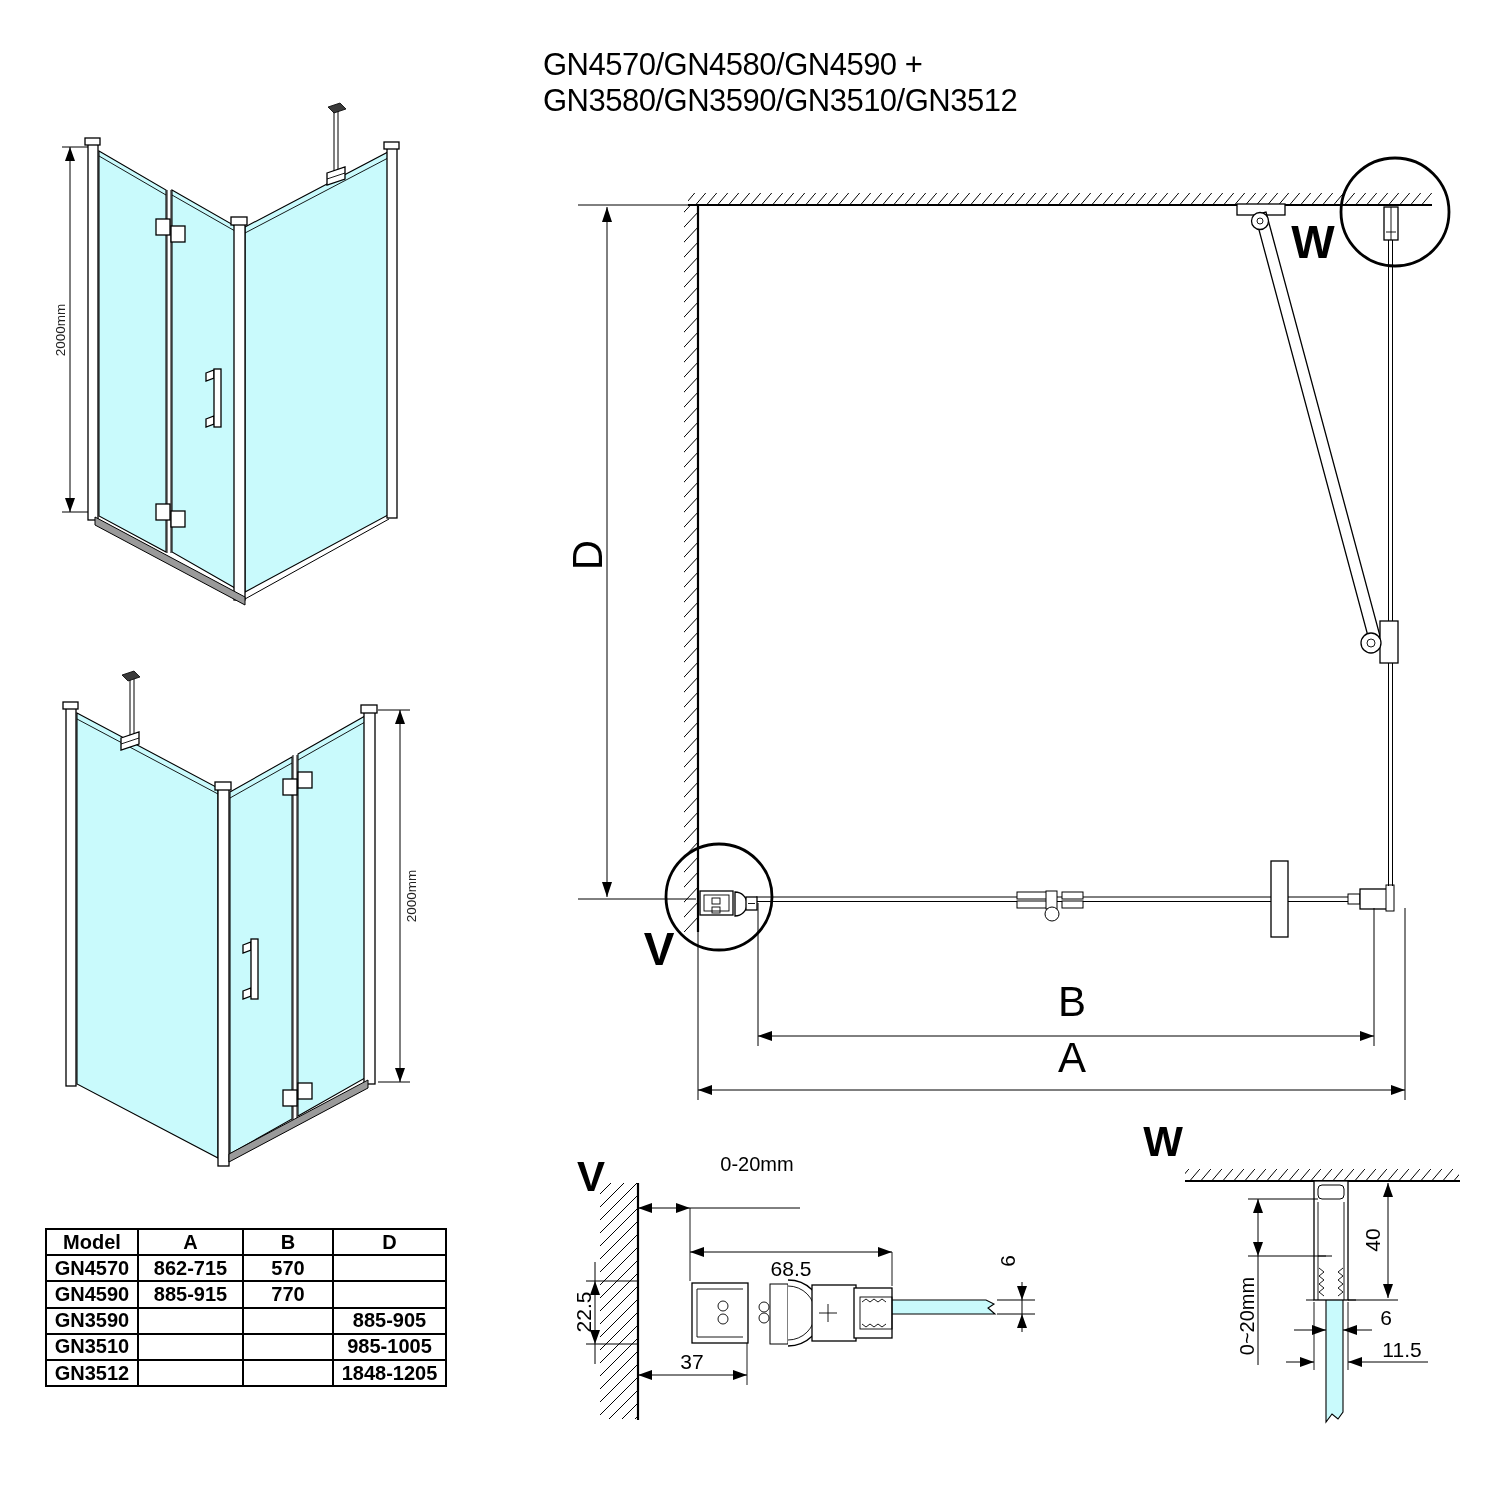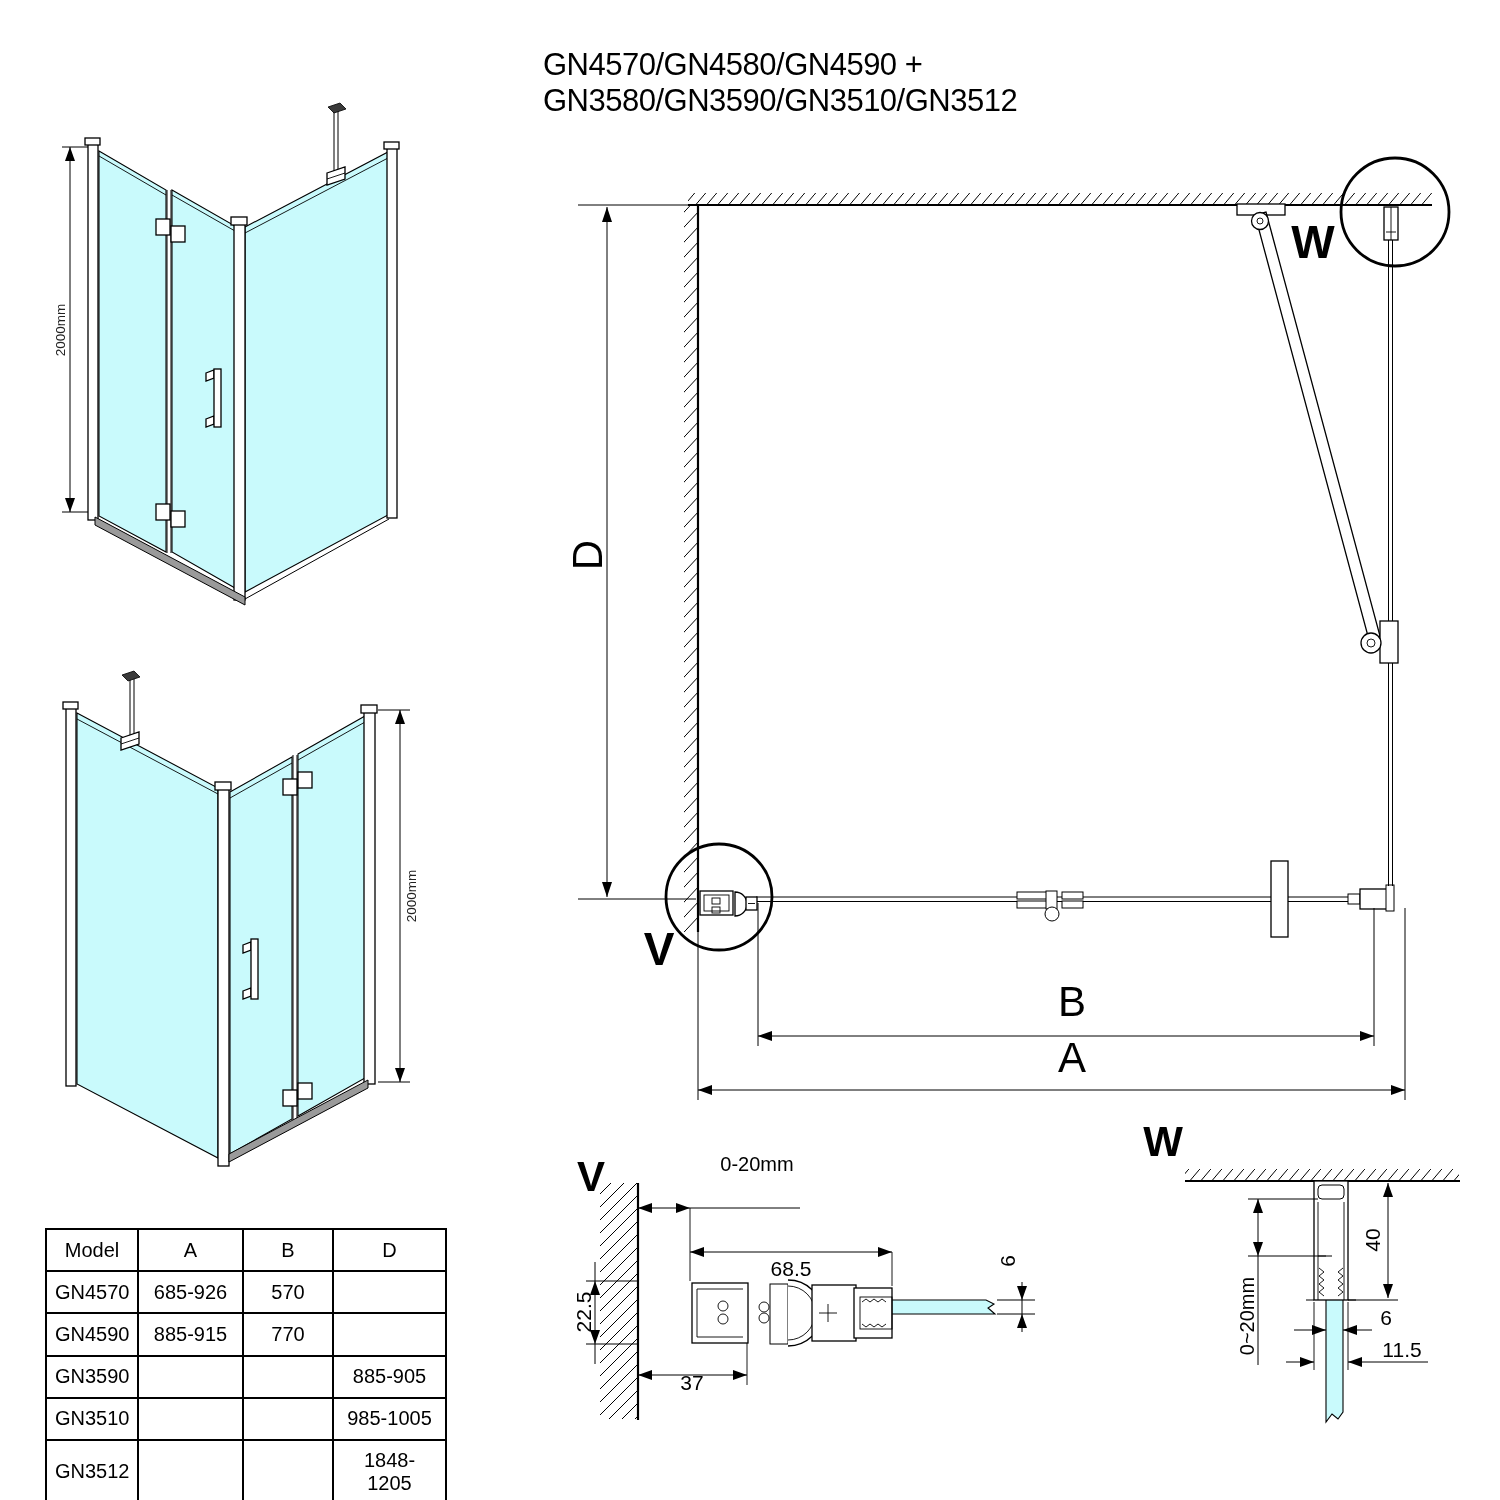--- a/index.html
+++ b/index.html
@@ -23,21 +23,21 @@
   .whthin{fill:#fff;stroke:#000;stroke-width:1;}
   .gl{fill:#c9fafc;stroke:#000;stroke-width:1.1;}
   .rail{fill:#9a9a9a;stroke:#000;stroke-width:1;}
   .dk{fill:#3a3a3a;stroke:#000;stroke-width:0.8;}
   .arr{fill:#000;stroke:none;}
   .circ{fill:none;stroke:#000;stroke-width:2.8;}
   
   #modelTable{position:absolute;left:45px;top:1228px;border-collapse:collapse;
               table-layout:fixed;width:400px;font-size:20px;}
   #modelTable td,#modelTable th{border:2px solid #000;height:24.2px;text-align:center;
-              padding:8px;font-weight:normal;overflow:hidden;}
+              padding:0;font-weight:bold;overflow:hidden;}
 </style>
 </head>
 <body>
 
 <div id="stage">
 
 <svg width="1500" height="1500" viewBox="0 0 1500 1500">
   <defs>
     <pattern id="hatchA" width="11" height="13" patternUnits="userSpaceOnUse">
       <line x1="0" y1="13" x2="11" y2="0" stroke="#000" stroke-width="1"></line>
@@ -335,21 +335,21 @@
 <div class="lbl rot big" style="left:588px;top:555px;">D</div>
 <div class="lbl big" style="left:1072px;top:1002px;">B</div>
 <div class="lbl big" style="left:1072px;top:1058px;">A</div>
 <div class="lbl bold" style="left:659px;top:949px;font-size:46px;">V</div>
 <div class="lbl bold" style="left:1313px;top:242px;font-size:46px;">W</div>
 
 <div class="lbl bold" style="left:591px;top:1177px;font-size:42px;">V</div>
 <div class="lbl dimS" style="left:757px;top:1164px;">0-20mm</div>
 <div class="lbl dim" style="left:791px;top:1268px;">68.5</div>
 <div class="lbl rot dim" style="left:583px;top:1312px;">22.5</div>
-<div class="lbl dim" style="left:692px;top:1361px;margin-top:21px;">37</div>
+<div class="lbl dim" style="left:692px;top:1361px;">37</div>
 <div class="lbl rot dim" style="left:1007px;top:1261px;">6</div>
 
 <div class="lbl bold" style="left:1163px;top:1142px;font-size:42px;">W</div>
 <div class="lbl rot dim" style="left:1372px;top:1240px;">40</div>
 <div class="lbl rot dimS" style="left:1247px;top:1316px;">0~20mm</div>
 <div class="lbl dim" style="left:1386px;top:1317px;">6</div>
 <div class="lbl dim" style="left:1402px;top:1349px;">11.5</div>
 
 <table id="modelTable">
   <colgroup>
@@ -360,21 +360,21 @@
       </colgroup>
   <tbody>
         <tr>
     <th>Model</th>
     <th>A</th>
     <th>B</th>
     <th>D</th>
   </tr>
   <tr>
     <td>GN4570</td>
-    <td>685-926</td>
+    <td>862-715</td>
     <td>570</td>
     <td></td>
   </tr>
   <tr>
     <td>GN4590</td>
     <td>885-915</td>
     <td>770</td>
     <td></td>
   </tr>
   <tr>

